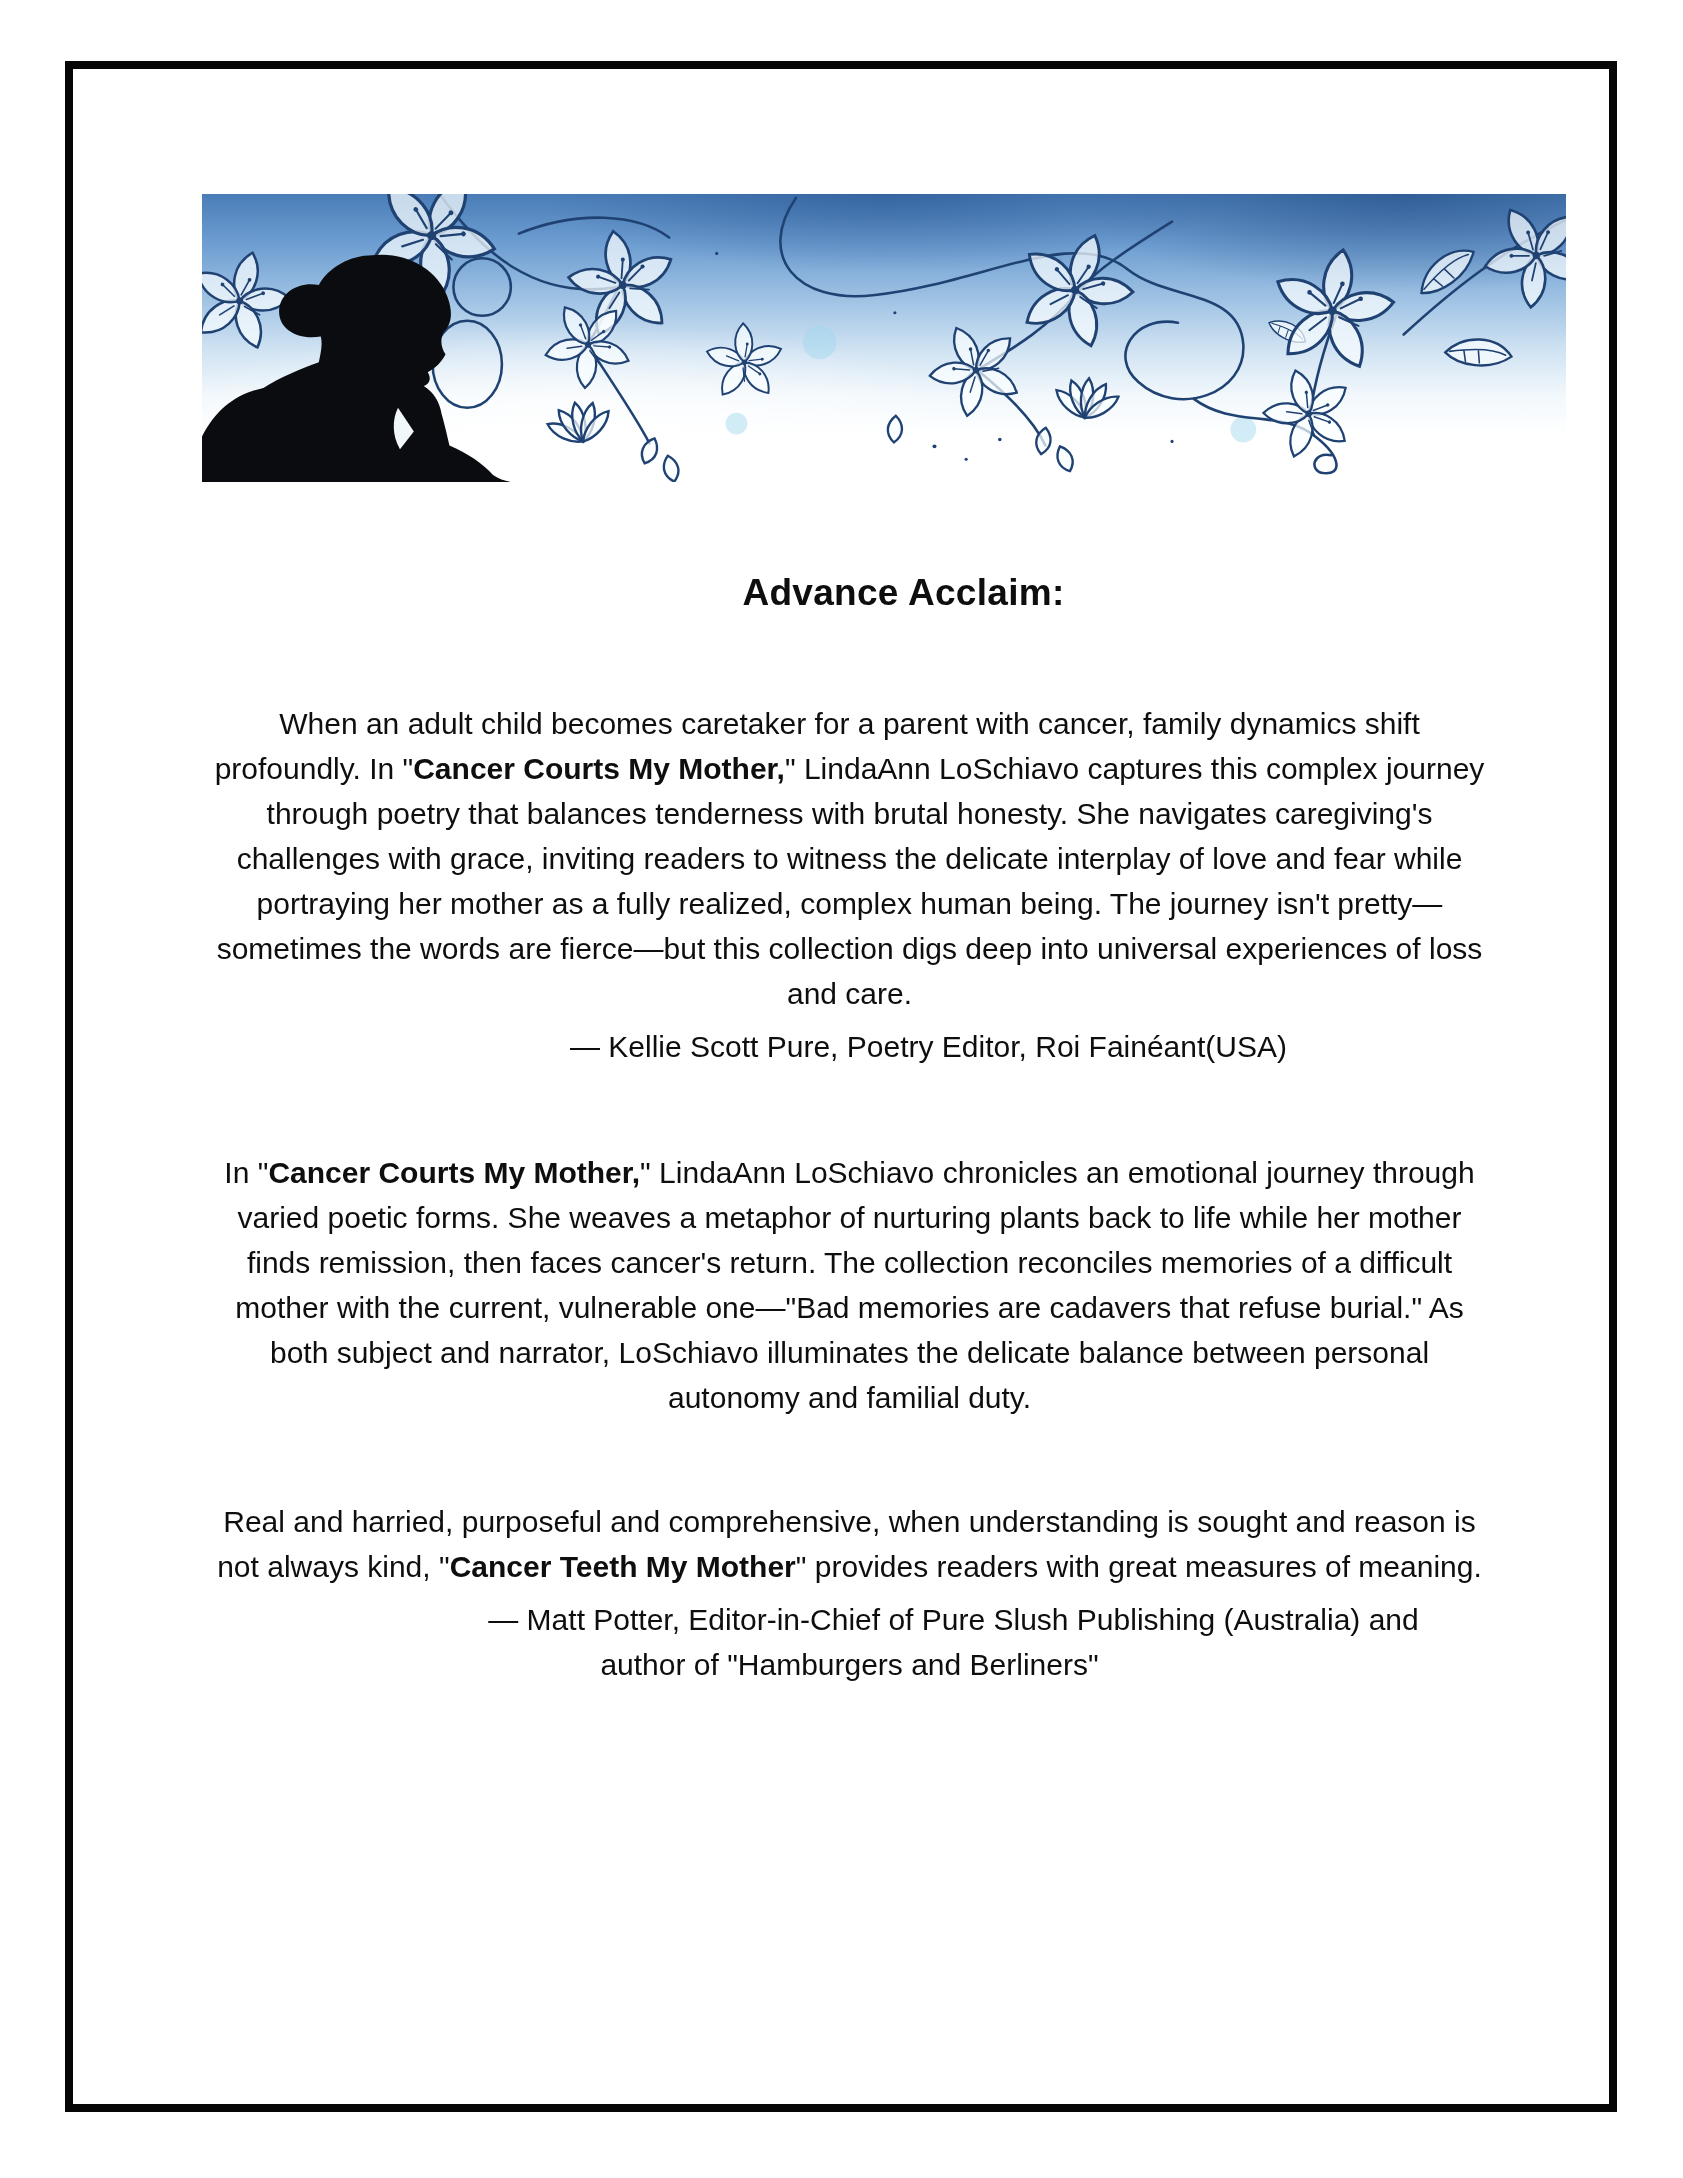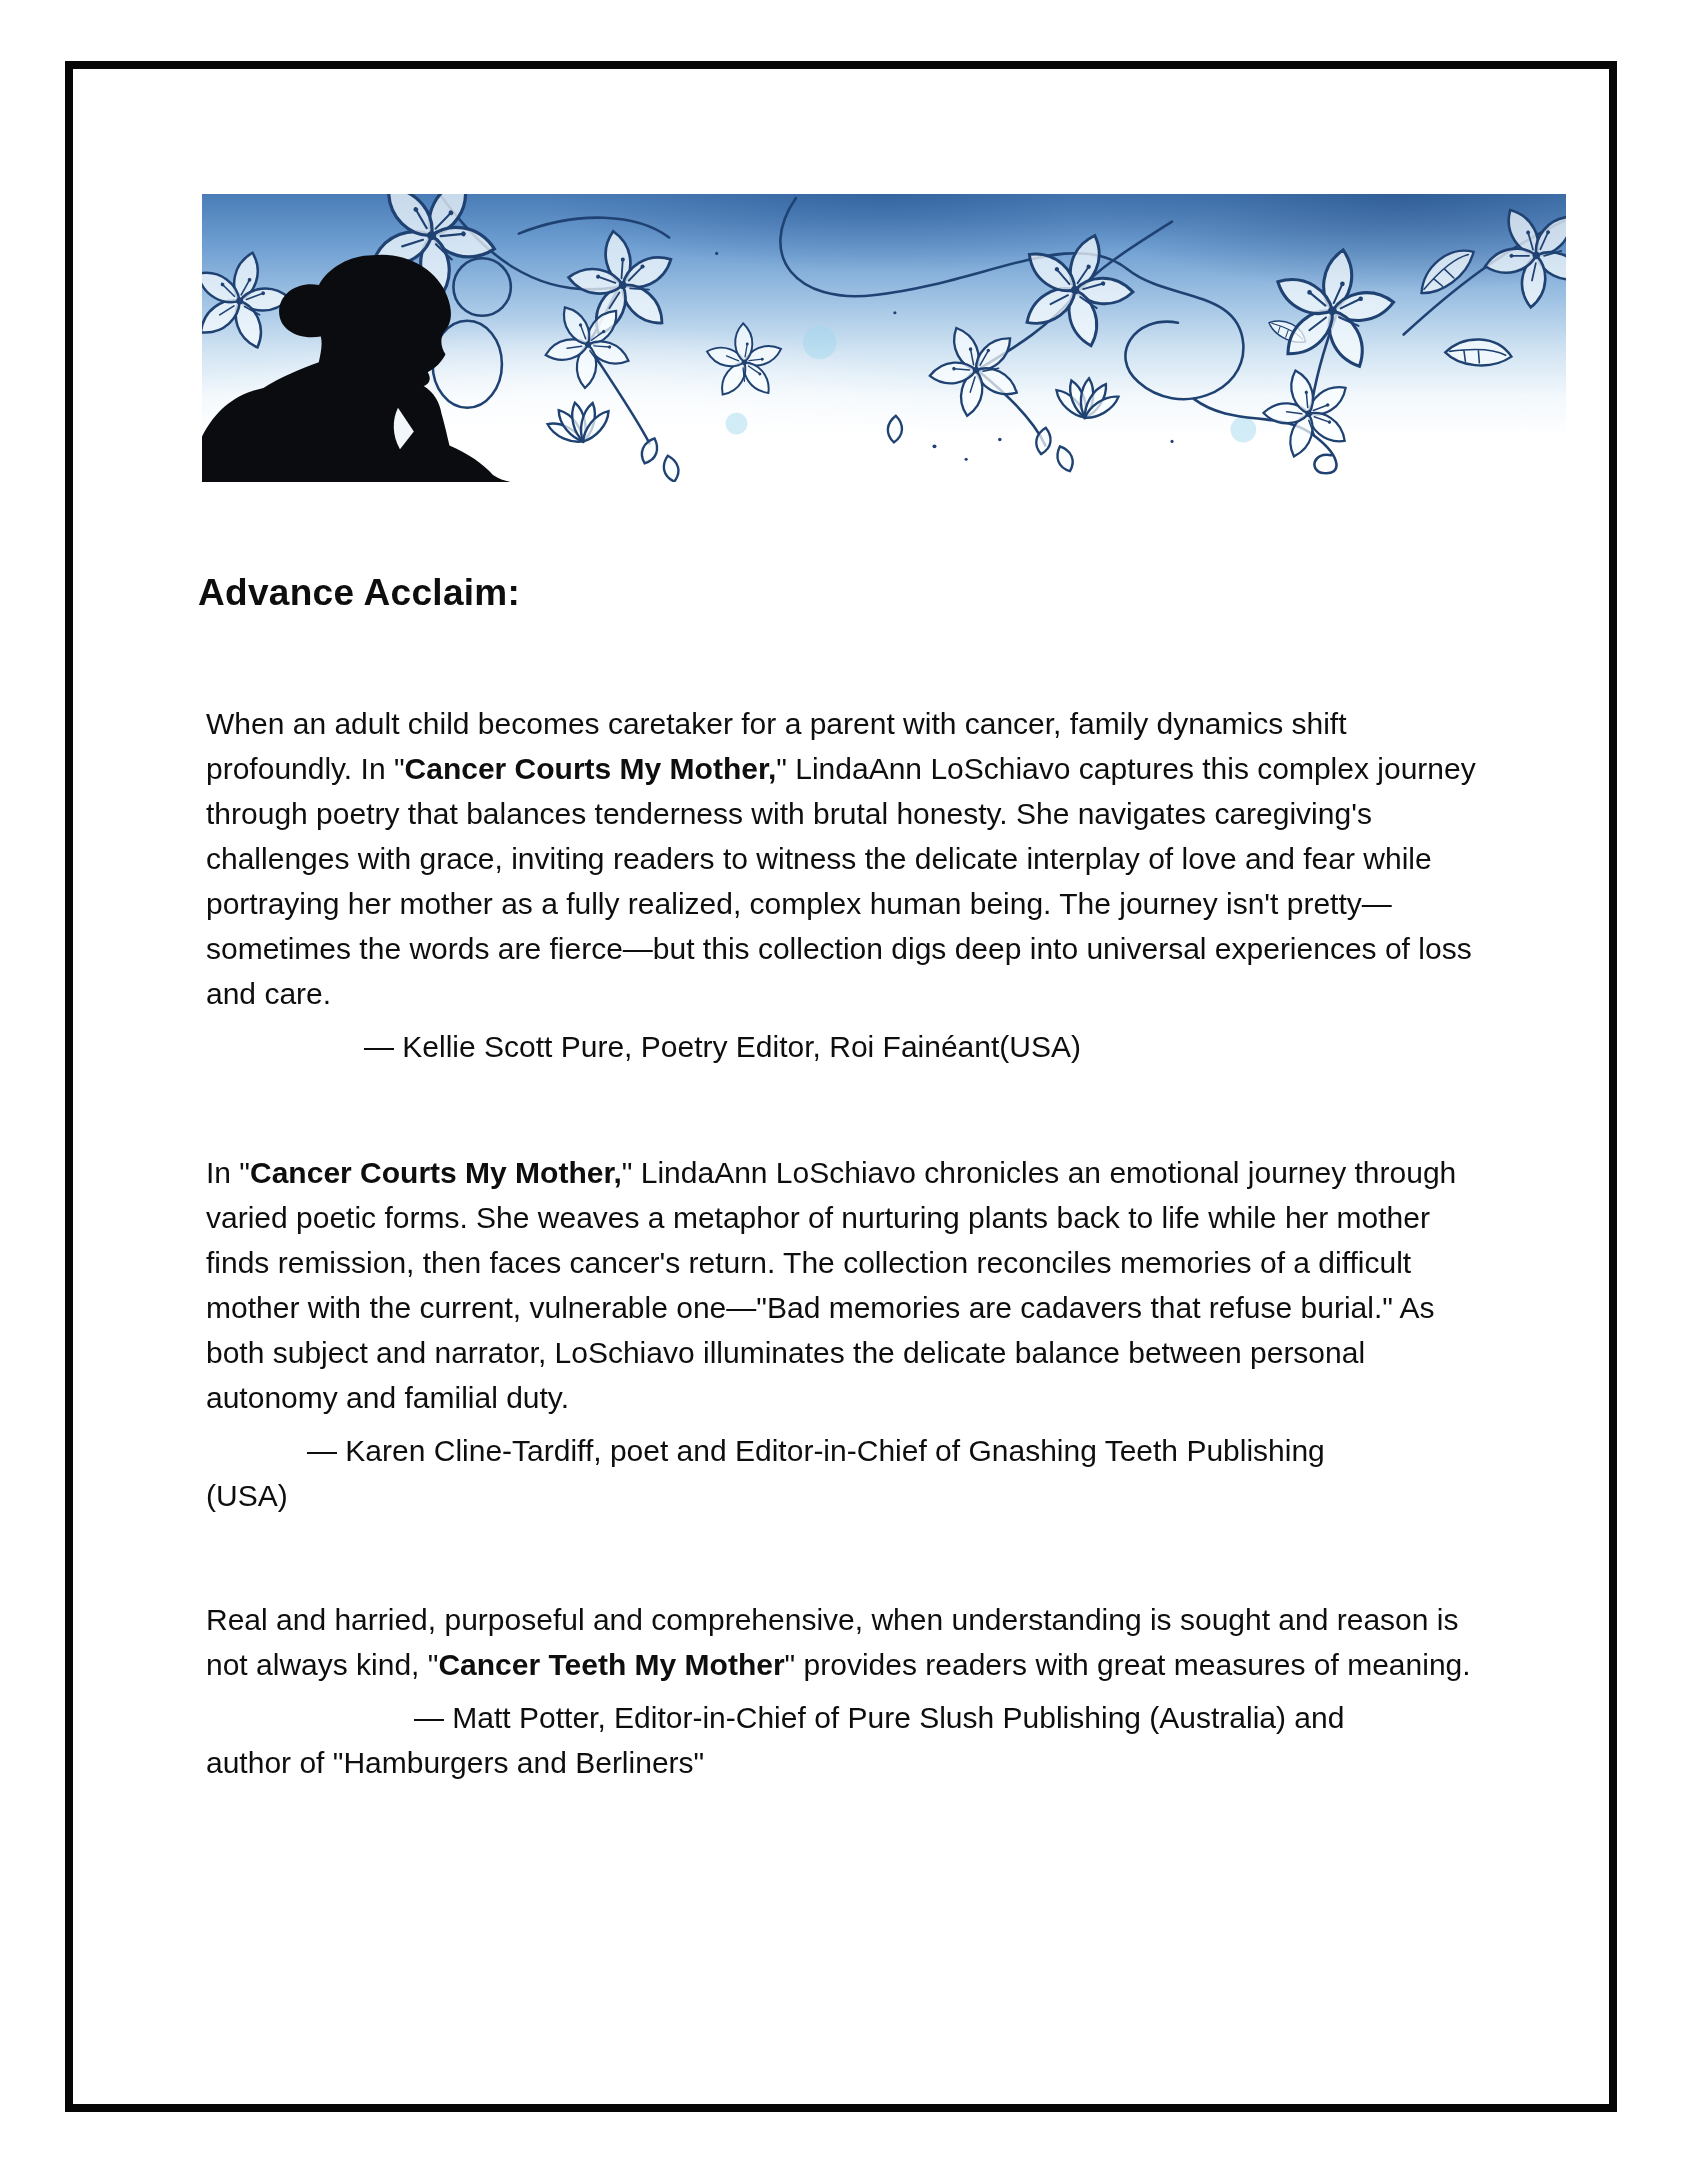--- a/index.html
+++ b/index.html
@@ -9,20 +9,21 @@
     position:relative;
     font-family:"Liberation Sans", sans-serif;
     color:#0e0e0e;
   }
   .frame {
     position:absolute; left:65px; top:61px;
     width:1536px; height:2035px;
     border:8px solid #060606;
     background:#ffffff;
     overflow:hidden;
+    text-align:center;
   }
   .banner {
     position:relative;
     margin:125px 0 0 129px;
     width:1364px; height:288px;
     overflow:hidden;
     background:
       radial-gradient(ellipse 52% 70% at 27% 88%, rgba(255,255,255,0.95) 0%, rgba(255,255,255,0) 62%),
       radial-gradient(ellipse 38% 52% at 88% 0%,  rgba(23,62,118,0.50) 0%, rgba(23,62,118,0) 65%),
       radial-gradient(ellipse 42% 45% at 50% 0%,  rgba(28,72,132,0.45) 0%, rgba(28,72,132,0) 60%),
@@ -167,22 +168,20 @@
 
   <h1 class="title">Advance Acclaim:</h1>
 
   <section class="quote q0">
     <p class="q-body"><span>When an adult child becomes caretaker for a parent with cancer, family dynamics shift profoundly. In "</span><span style="font-weight: bold;">Cancer Courts My Mother,</span><span>" LindaAnn LoSchiavo captures this complex journey through poetry that balances tenderness with brutal honesty. She navigates caregiving's challenges with grace, inviting readers to witness the delicate interplay of love and fear while portraying her mother as a fully realized, complex human being. The journey isn't pretty—sometimes the words are fierce—but this collection digs deep into universal experiences of loss and care.</span></p>
     <p class="q-att" style="text-indent: 158px;"><span>— Kellie Scott Pure, Poetry Editor, </span><span style="">Roi Fainéant</span><span>(USA)</span></p>
   </section>
 
   <section class="quote q1">
     <p class="q-body"><span>In "</span><span style="font-weight: bold;">Cancer Courts My Mother,</span><span>" LindaAnn LoSchiavo chronicles an emotional journey through varied poetic forms. She weaves a metaphor of nurturing plants back to life while her mother finds remission, then faces cancer's return. The collection reconciles memories of a difficult mother with the current, vulnerable one—"Bad memories are cadavers that refuse burial." As both subject and narrator, LoSchiavo illuminates the delicate balance between personal autonomy and familial duty.</span></p>
-    <p class="q-att" style="text-indent: 101px;"><span>— Karen Cline-Tardiff, poet and Editor-in-Chief of Gnashing Teeth Publishing
-(USA)</span></p>
   </section>
 
   <section class="quote q2">
     <p class="q-body"><span>Real and harried, purposeful and comprehensive, when understanding is sought and reason is not always kind, "</span><span style="font-weight: bold;">Cancer Teeth My Mother</span><span>" provides readers with great measures of meaning.</span></p>
     <p class="q-att" style="text-indent: 208px;"><span>— Matt Potter, Editor-in-Chief of Pure Slush Publishing (Australia) and
 author of "Hamburgers and Berliners"</span></p>
   </section>
 
 </div>
 

